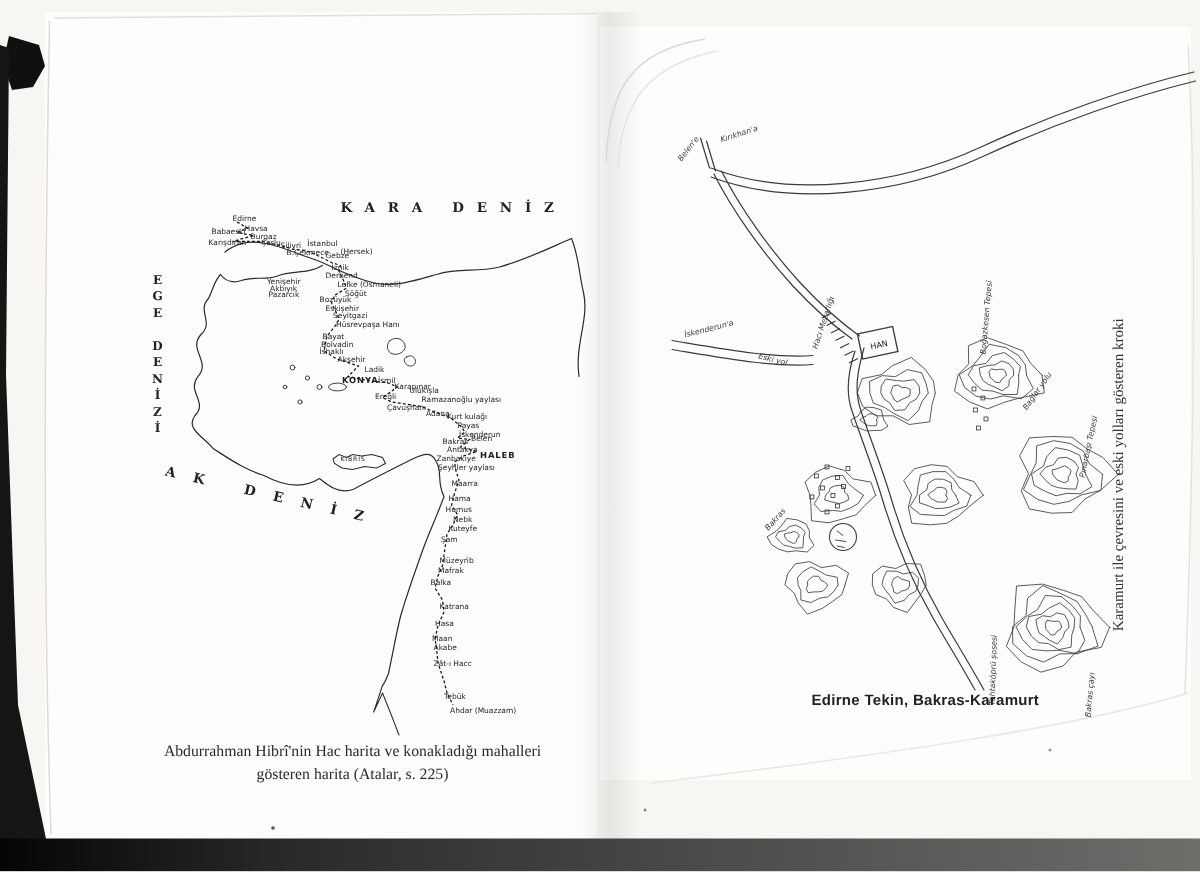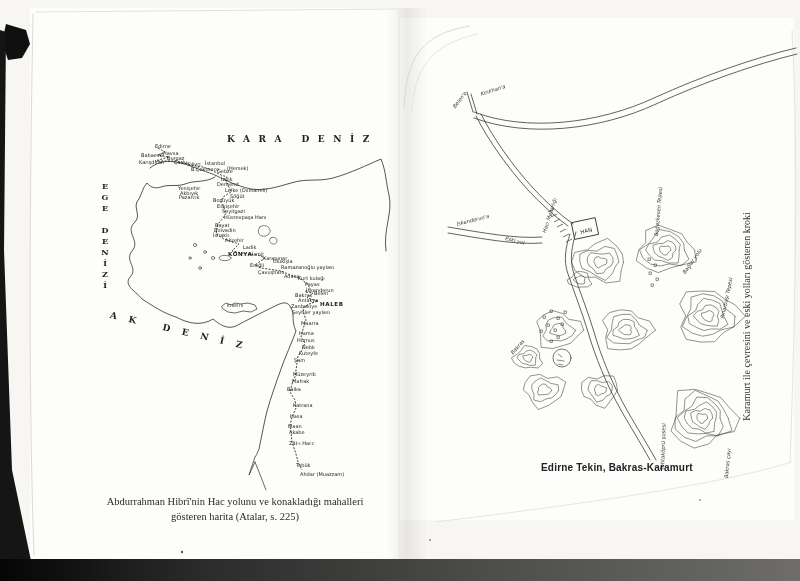--- a/index.html
+++ b/index.html
@@ -258,19 +258,19 @@
       <span class="map-label" style="left: 150px; top: 190px; font-size: 5.4px; transform: rotate(-12deg);">HAN</span>
       <span class="map-label hand" style="left: 224px; top: 196px; transform: rotate(-85deg);">Boğazkesen Tepesi</span>
       <span class="map-label hand" style="left: 252px; top: 232px; transform: rotate(-55deg);">Bağlar yolu</span>
       <span class="map-label hand" style="left: 290px; top: 278px; transform: rotate(-78deg);">Pınarbaşı Tepesi</span>
       <span class="map-label hand" style="left: 80px; top: 312px; transform: rotate(-48deg);">Bakras</span>
       <span class="map-label hand" style="left: 230px; top: 430px; transform: rotate(-88deg);">Tahtaköprü şosesi</span>
       <span class="map-label hand" style="left: 294px; top: 438px; transform: rotate(-85deg);">Bakras çayı</span>
     </div>
 
   <div class="caption-left">
-    <div>Abdurrahman Hibrî'nin Hac yolunu ve konakladığı mahalleri</div>
+    <div>Abdurrahman Hibrî'nin Hac harita ve konakladığı mahalleri</div>
     <div>gösteren harita (Atalar, s. 225)</div>
   </div>
   <div class="caption-right">Edirne Tekin, Bakras-Karamurt</div>
   <div class="side-title">Karamurt ile çevresini ve eski yolları gösteren kroki</div>
 
 </div>
 
 </body></html>

